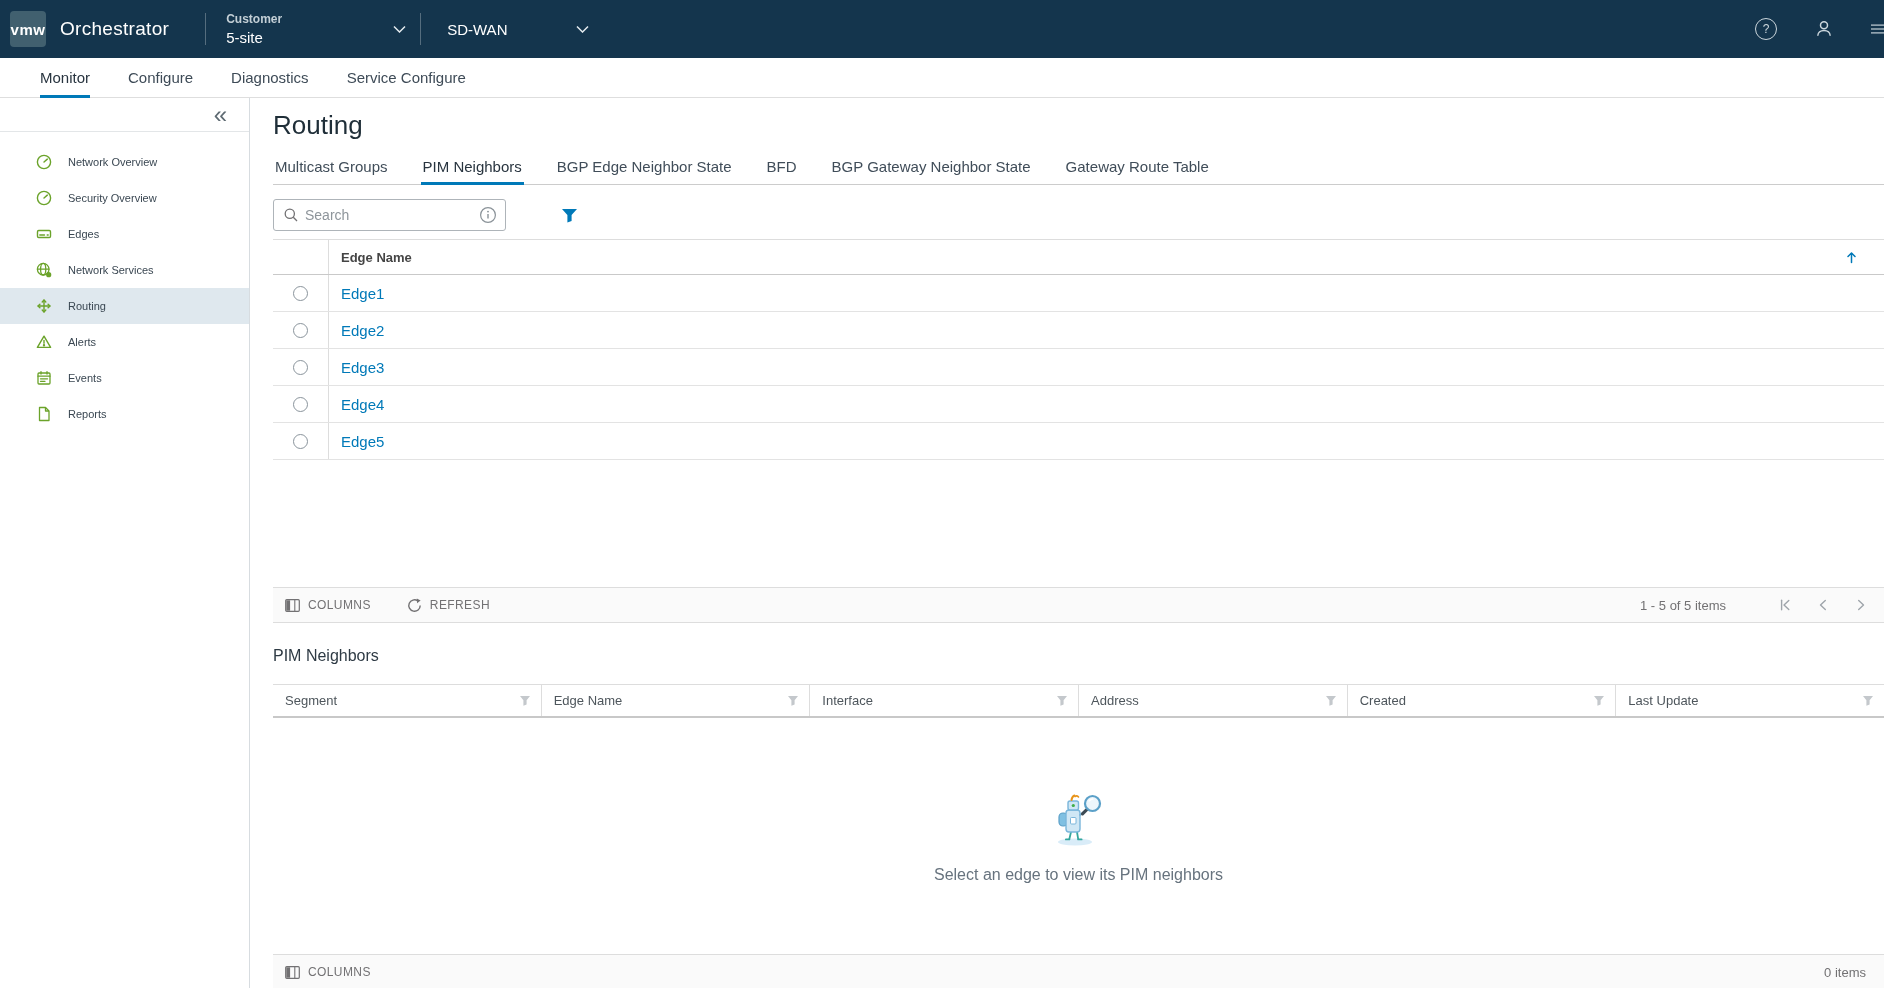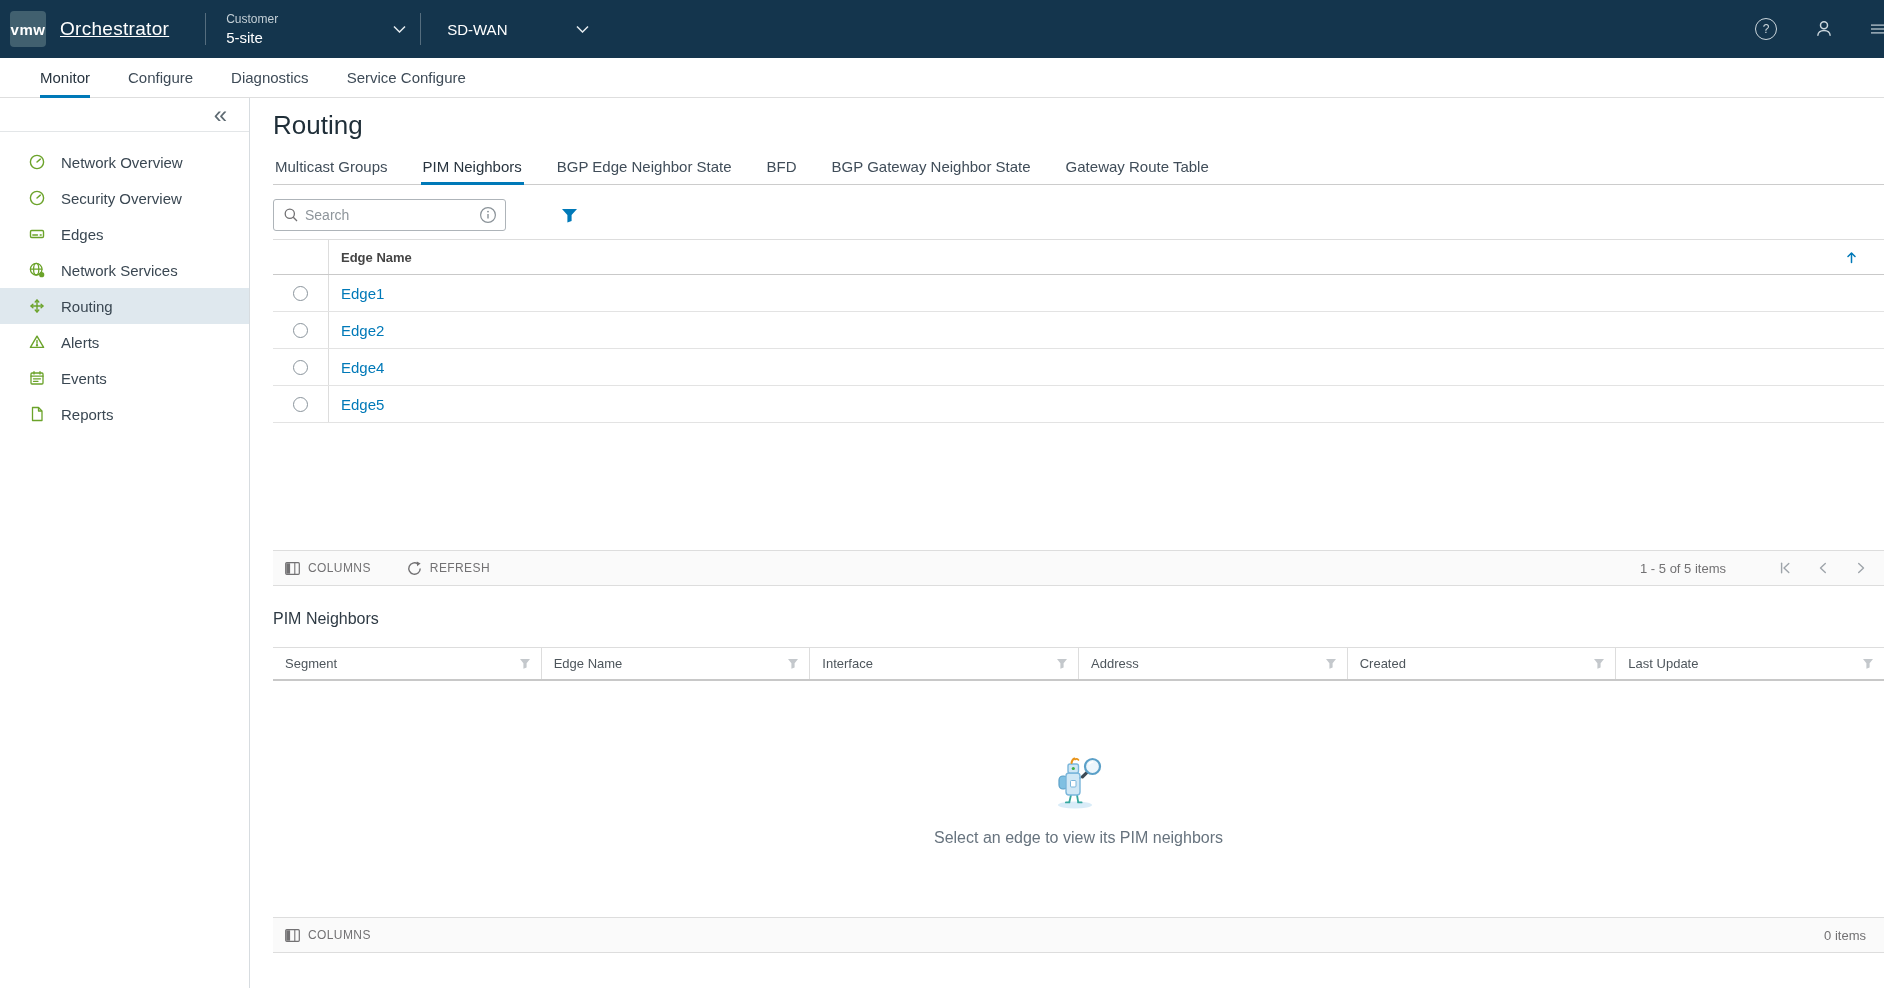--- a/index.html
+++ b/index.html
@@ -6,26 +6,26 @@
   html,body { width:1884px; height:988px; }
   body {
     font-family: "Liberation Sans", sans-serif;
     background:#fff; color:#454545; overflow:hidden; position:relative;
   }
 
   
   .topbar { height:58px; background:#14354D; display:flex; align-items:center; color:#fff; }
   .logo-box { width:36px; height:36px; background:#41606F; border-radius:4px; margin-left:10px;
     display:flex; align-items:center; justify-content:center; font-weight:bold; font-size:15px; letter-spacing:.5px; }
-  .app-title { font-size:19px; font-weight:300; margin-left:14px; letter-spacing:.3px;text-decoration:underline; }
+  .app-title { font-size:19px; font-weight:300; margin-left:14px; letter-spacing:.3px; }
   .tb-divider { width:1px; height:32px; background:rgba(255,255,255,.28); }
   .tb-divider.d1 { margin-left:36px; }
   .customer-wrap { display:flex; align-items:center; width:214px; padding:0 14px 0 20px; }
   .customer-block { display:flex; flex-direction:column; justify-content:center; gap:3px; }
-  .customer-label { font-size:12px; color:#C3CfD6; }
+  .customer-label { font-size:12px; color:#C3CfD6;font-weight:bold; }
   .customer-value { font-size:15px; color:#fff; }
   .chev { margin-left:auto; display:flex; align-items:center; }
   .sdwan-wrap { display:flex; align-items:center; width:168px; padding-left:8px; margin-left:0; }
   .sdwan-label { font-size:15px; margin-left:18px; }
   .topbar-right { margin-left:auto; display:flex; align-items:center; gap:36px; }
   .tb-icon { display:flex; align-items:center; justify-content:center; cursor:pointer; }
   .help-circle { width:22px; height:22px; border:1.5px solid #CBD6DC; border-radius:50%;
     display:flex; align-items:center; justify-content:center; font-size:12px; color:#CBD6DC; }
   .menu-clip { width:13px; overflow:hidden; margin-right:0; }
 
@@ -37,22 +37,22 @@
   .nav-item.active { color:#28343F; }
   .nav-item.active::after { content:""; position:absolute; left:0; right:0; bottom:0; height:3px; background:#0079B8; }
 
   
   .main { display:flex; height:894px; }
   .sidebar { width:250px; flex-shrink:0; border-right:1px solid #D7DCE0; background:#fff; }
   .sidebar-head { height:34px; display:flex; justify-content:flex-end; align-items:center;
     padding-right:22px; border-bottom:1px solid #E3E6E8; }
   .collapse { font-size:24px; color:#5E6A72; line-height:20px; cursor:pointer; font-weight:300; }
   .side-list { padding-top:12px; }
-  .side-item { height:36px; display:flex; align-items:center; padding-left:28px; gap:15px;
-    font-size:15px; color:#3A4752; cursor:pointer; }
+  .side-item { height:36px; display:flex; align-items:center; padding-left:35px; gap:15px;
+    font-size:11px; color:#3A4752; cursor:pointer; }
   .side-item.active { background:#DFE8EE; }
   .side-icon { width:18px; height:18px; display:flex; }
 
   .content { flex:1; padding-left:23px; position:relative; min-width:0; }
   .page-title { font-size:26px; font-weight:300; color:#1F2E38; margin-top:12px; }
 
   .tabs { display:flex; margin-top:17px; border-bottom:1px solid #CCCCCC; }
   .tab { font-size:15px; color:#404D59; padding:0 2px 9px 2px; margin-right:31px; position:relative; cursor:pointer; white-space:nowrap; }
   .tab.active { color:#28343F; }
   .tab.active::after { content:""; position:absolute; left:0; right:0; bottom:-1px; height:3px; background:#0079B8; }
@@ -302,20 +302,26 @@
         <div class="radio-cell">
             <span class="radio"></span>
           </div>
         <a class="edge-link">Edge1</a>
       </div>
       <div class="t1-row">
         <div class="radio-cell">
             <span class="radio"></span>
           </div>
         <a class="edge-link">Edge2</a>
+      </div>
+      <div class="t1-row">
+        <div class="radio-cell">
+            <span class="radio"></span>
+          </div>
+        <a class="edge-link">Edge3</a>
       </div>
       <div class="t1-row">
         <div class="radio-cell">
             <span class="radio"></span>
           </div>
         <a class="edge-link">Edge4</a>
       </div>
       <div class="t1-row">
         <div class="radio-cell">
             <span class="radio"></span>

